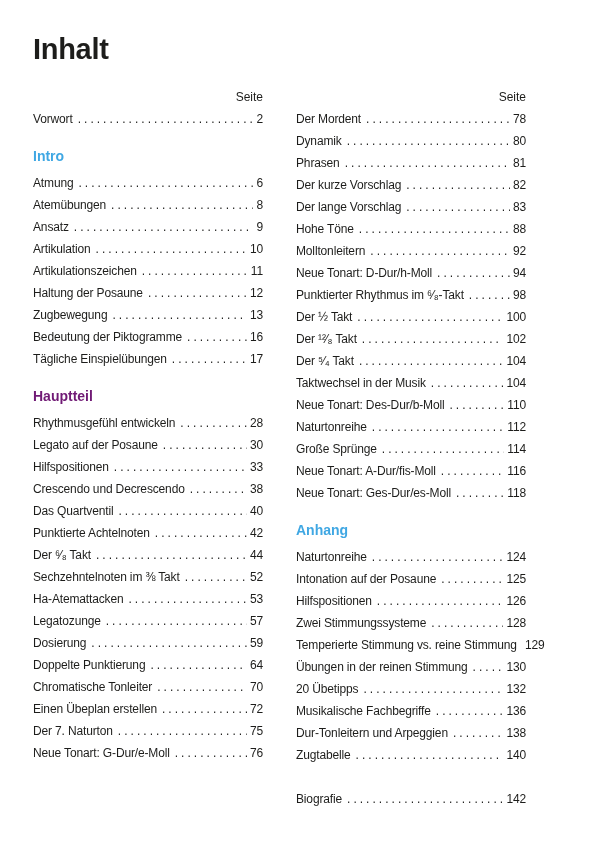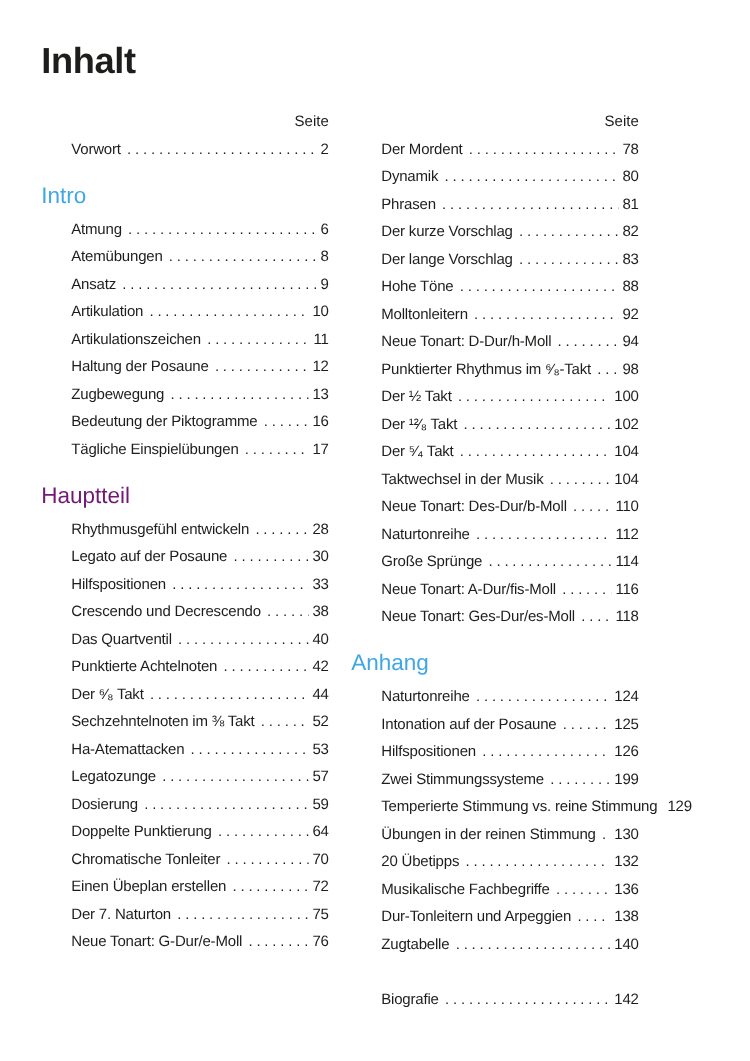--- a/index.html
+++ b/index.html
@@ -12,47 +12,47 @@
   .page { position:relative; width:600px; height:669px; background:#fff; }
 
   .page-title {
     position:absolute; left:33px; top:33px;
     font-size:29px; font-weight:600; letter-spacing:-0.3px;
     margin:0; color:#1d1d1b;
   }
 
   .columns {
     position:absolute; left:33px; top:86px; width:493px;
-    display:flex; gap:18px;
+    display:flex; gap:18px;justify-content:space-between;
   }
   .col { width:230px; flex:0 0 230px; }
 
   .seite {
     text-align:right; font-size:12px; line-height:22px;
     color:#1d1d1b;
   }
 
   .row {
     display:flex; align-items:baseline;
     font-size:12px; line-height:22px; height:22px;
     letter-spacing:-0.15px; white-space:nowrap;
   }
-  .t { flex:0 0 auto;margin-left:24px; }
+  .t { flex:0 0 auto; }
   .dots {
     flex:1 1 auto; min-width:0; overflow:hidden;
     margin:0 3px 0 5px; white-space:nowrap;
     color:#1d1d1b;
   }
   .dots::before {
     content:". . . . . . . . . . . . . . . . . . . . . . . . . . . . . . . . . . . . . . . . . . . . . . . . . .";
   }
   .pg { flex:0 0 auto; text-align:right; }
 
   .sec-heading {
-    font-size:18px; font-weight:400; line-height:24px;
+    font-size:14px; font-weight:700; line-height:24px;
     margin:14px 0 4px 0;
     color:#3fa7e3;
   }
   .gap { height:22px; }
 </style>
 </head>
 <body style="color: rgb(29, 29, 27);">
 
 <div class="page">
   <h1 class="page-title">Inhalt</h1>
@@ -305,21 +305,21 @@
             <span class="pg">125</span>
           </div>
           <div class="row">
             <span class="t">Hilfspositionen</span>
             <span class="dots"></span>
             <span class="pg">126</span>
           </div>
           <div class="row">
             <span class="t">Zwei Stimmungssysteme</span>
             <span class="dots"></span>
-            <span class="pg">199</span>
+            <span class="pg">128</span>
           </div>
           <div class="row">
             <span class="t">Temperierte Stimmung vs. reine Stimmung</span>
             <span class="dots"></span>
             <span class="pg">129</span>
           </div>
           <div class="row">
             <span class="t">Übungen in der reinen Stimmung</span>
             <span class="dots"></span>
             <span class="pg">130</span>

